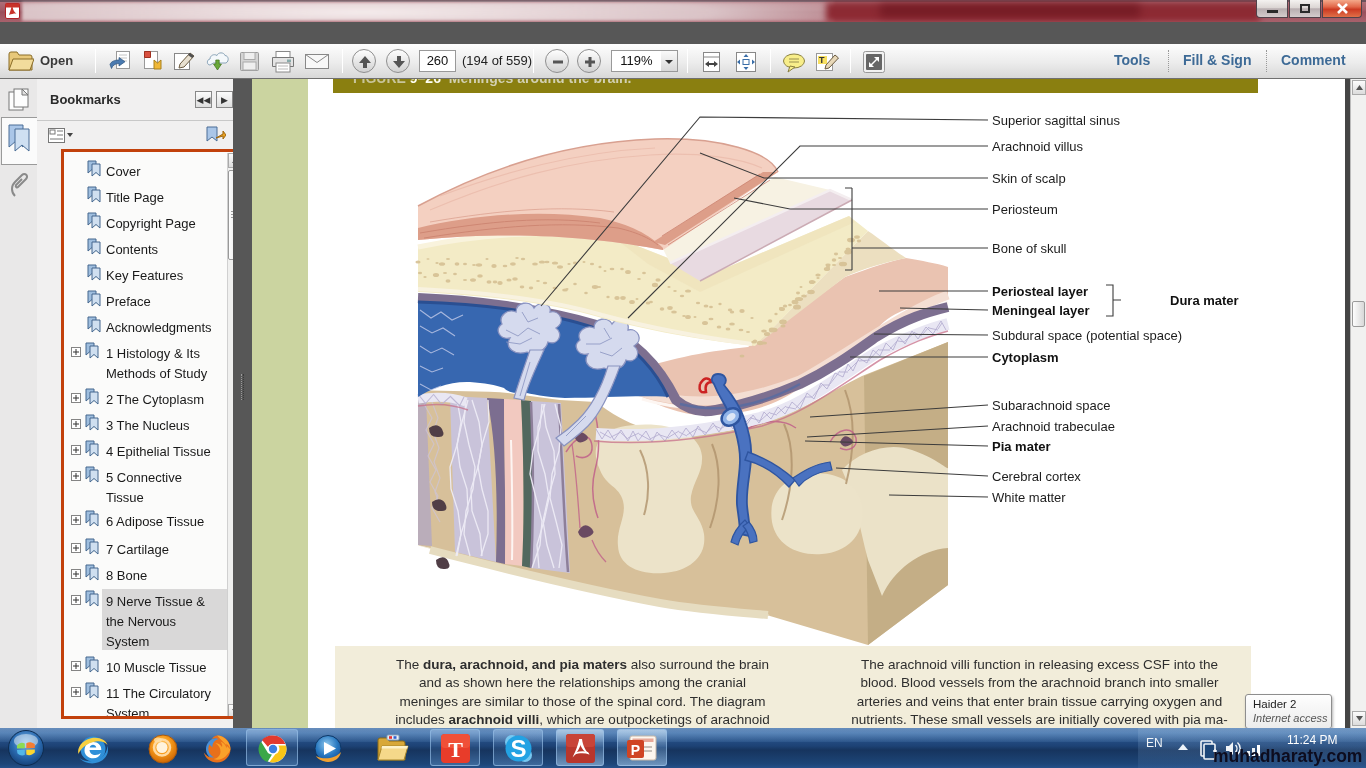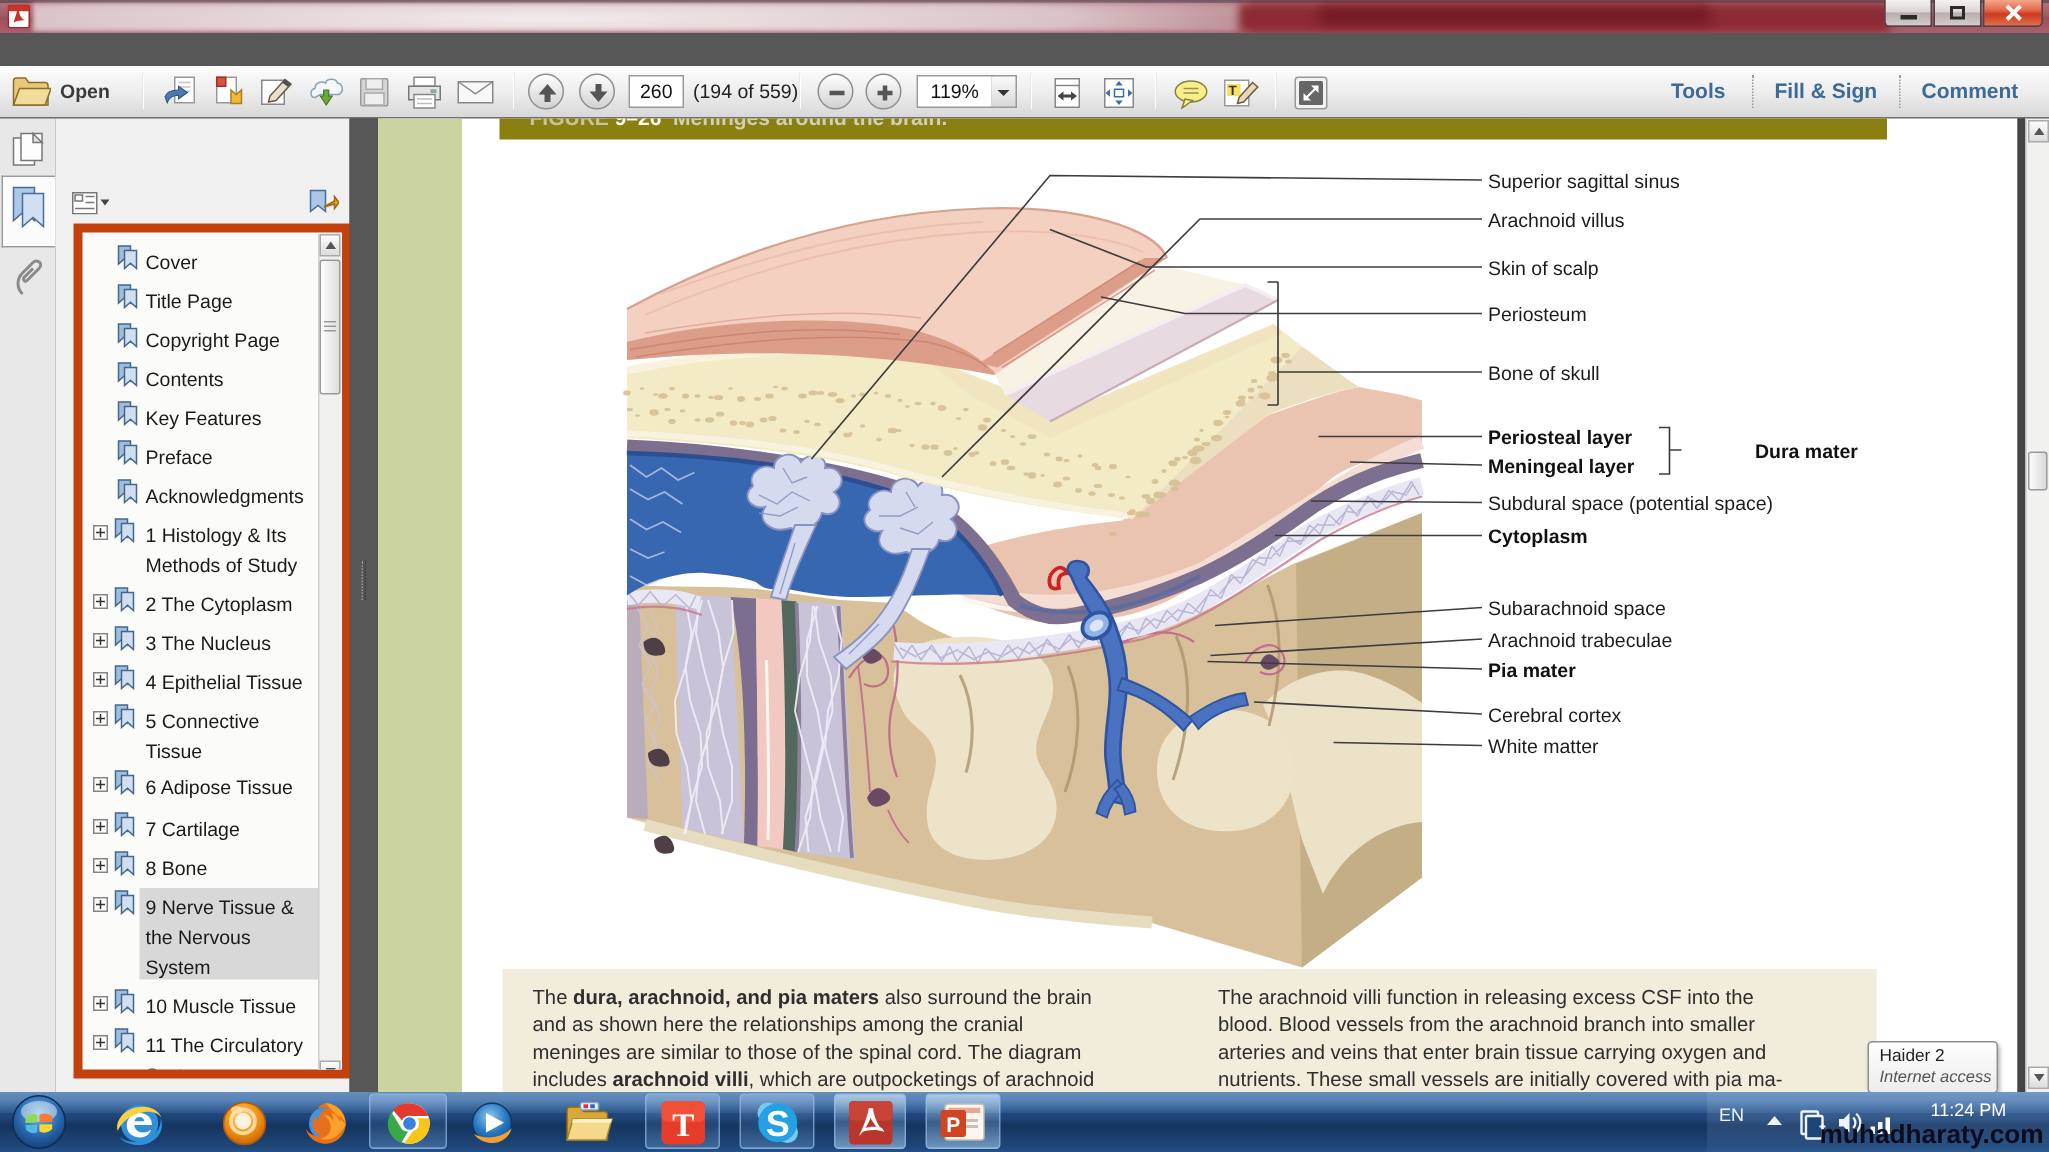--- a/index.html
+++ b/index.html
@@ -51,39 +51,39 @@
 #zoomdrop:after { content:""; position:absolute; left:4px; top:9px; border:4px solid transparent; border-top-color:#333;}
 
 
 #leftstrip { position:absolute; left:0; top:79px; width:37px; height:649px; background:#e9e8e8; }
 #panelsel { position:absolute; left:1px; top:38px; width:36px; height:48px; background:#fbfbfb; border:1px solid #9a9a9a; border-right:none;}
 #sidebar { position:absolute; left:37px; top:79px; width:196px; height:649px; background:#f1f0f0; }
 #sbheader { position:absolute; left:0px; top:0px; width:196px; height:42px; border-bottom:1px solid #c8c8c8;}
 #sbheader b { position:absolute; left:13px; top:13px; font-size:13px; color:#2a2a2a;}
 .sqbtn { position:absolute; top:12px; width:17px; height:17px; background:linear-gradient(#fcfcfc,#dedede); border:1px solid #888; }
 #sboptrow { position:absolute; left:0; top:42px; width:196px; height:28px;}
-#sblist { position:absolute; left:12px; top:70px; width:185px; height:570px; background:#fbfbfa; border:6px solid #c2410c; overflow:hidden;}
+#sblist { position:absolute; left:24px; top:70px; width:185px; height:570px; background:#fbfbfa; border:3px solid #c2410c; overflow:hidden;}
 .bmrow { position:absolute; left:0; font-size:13px; color:#1a1a1a; }
 #bmsel { position:absolute; left:38px; top:437px; width:127px; height:61px; background:#d9d8d8;}
 
 #sbscroll { position:absolute; right:1px; top:1px; width:15px; height:566px; background:#f0f0ef; border-left:1px solid #d0d0d0;}
 
 #splitter { position:absolute; left:233px; top:79px; width:19px; height:649px; background:#575757;}
 
 
 #page { position:absolute; left:252px; top:79px; width:1093px; height:649px; background:#fff; }
 #greenstrip { position:absolute; left:0px; top:0px; width:56px; height:649px; background:#cbd4a0; }
 #pageshadow { position:absolute; left:1345px; top:79px; width:5px; height:649px; background:#454545;}
 #banner { position:absolute; left:81px; top:0px; width:925px; height:14px; background:#8a7f10; overflow:hidden;}
 #banner div { position:absolute; left:20px; top:-9px; font-size:14px; font-weight:bold; color:#e8e4d0; white-space:nowrap;}
 #figsvg { position:absolute; left:0; top:0; width:1093px; height:649px; }
 
 .lbl { position:absolute; font-size:13px; color:#1c1c1c; white-space:nowrap;}
 .lbl b { font-weight:bold; color:#111;}
-#textbox { position:absolute; left:83px; top:567px; width:916px; height:91px; background:#f2edda;}
+#textbox { position:absolute; left:83px; top:567px; width:916px; height:91px; background:#f2edda;text-align:center;}
 .tcol { position:absolute; top:10px; font-size:13.5px; line-height:18.4px; color:#2e2e2e; width:455px;}
 
 
 #vscroll { position:absolute; left:1350px; top:79px; width:16px; height:649px; background:#f1f1f0; border-left:1px solid #bbb;}
 .scrbtn { position:absolute; left:1px; width:14px; height:15px; }
 #vthumb { position:absolute; left:1px; top:222px; width:13px; height:26px; background:linear-gradient(90deg,#fdfdfd,#d8d8d8); border:1px solid #9a9a9a; border-radius:2px;}
 
 
 #taskbar { position:absolute; left:0; top:728px; width:1366px; height:40px;
   background:linear-gradient(#21457c 0%, #2c5a94 12%, #1d4275 45%, #16345e 55%, #1d4678 90%, #25518a 100%); overflow:hidden;}
@@ -246,20 +246,25 @@
     </svg>
     <svg class="abs" style="left:7px;top:44px" width="24" height="30" viewBox="0 0 24 30">
       <path d="M2 2 L16 2 L16 24 L9 18 L2 24 Z" fill="#aac6e8" stroke="#4a6d96"></path>
       <path d="M8 6 L22 6 L22 28 L15 22 L8 28 Z" fill="#cfe0f2" stroke="#4a6d96"></path>
     </svg>
     <svg class="abs" style="left:9px;top:93px" width="20" height="26" viewBox="0 0 20 26">
       <path d="M6 24 C2 20 2 14 6 10 L13 3 C16 0 20 4 17 7 L9 15 C8 16 6 15 7 13 L13 7" fill="none" stroke="#8a8a8a" stroke-width="2"></path>
     </svg>
   </div>
   <div id="sidebar">
+    <div id="sbheader">
+      <b>Bookmarks</b>
+      <div class="sqbtn" style="left:158px; text-align:center; font-size:9px; line-height:16px; color:#333">◀◀</div>
+      <div class="sqbtn" style="left:179px; text-align:center; font-size:9px; line-height:16px; color:#333">▶</div>
+    </div>
     <div id="sboptrow">
       <svg class="abs" style="left:11px;top:7px" width="26" height="15" viewBox="0 0 26 15">
         <rect x="0.5" y="0.5" width="16" height="14" fill="#fff" stroke="#777"></rect>
         <rect x="2" y="2" width="5" height="4" fill="none" stroke="#777"></rect>
         <line x1="9" y1="3" x2="15" y2="3" stroke="#777"></line>
         <line x1="9" y1="7" x2="15" y2="7" stroke="#777"></line>
         <line x1="2" y1="11" x2="15" y2="11" stroke="#777"></line>
         <path d="M19 5 L25 5 L22 9 Z" fill="#444"></path>
       </svg>
       <svg class="abs" style="left:169px;top:5px" width="20" height="19" viewBox="0 0 20 19">

